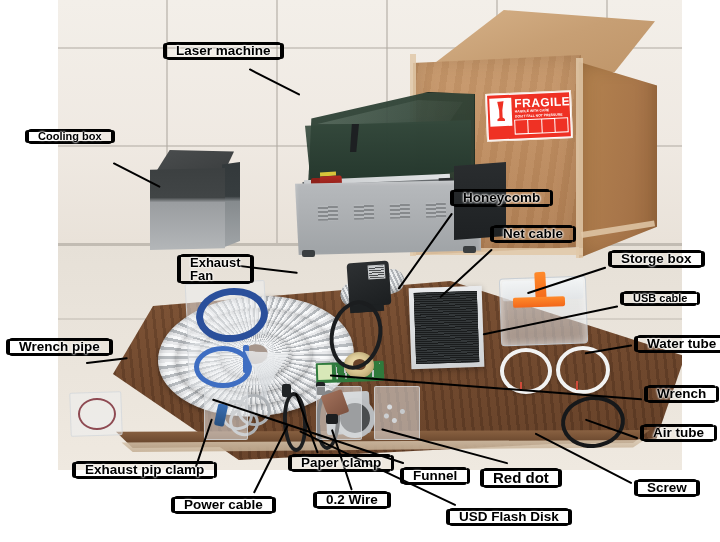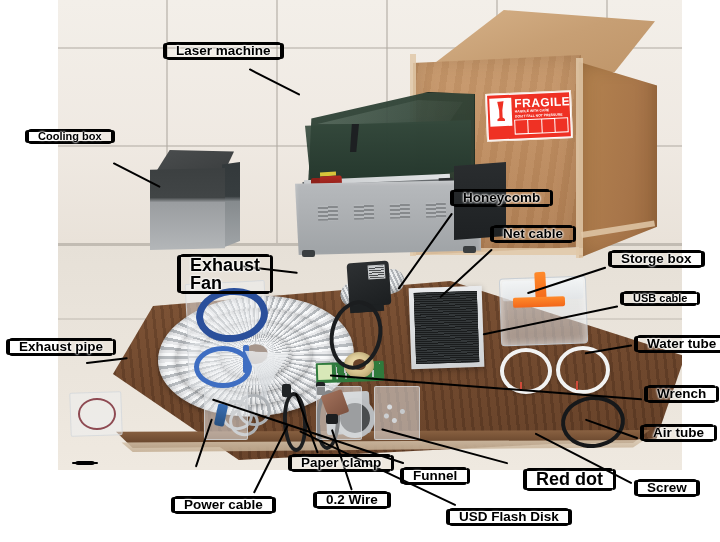--- a/index.html
+++ b/index.html
@@ -347,37 +347,37 @@
     <div style="position:absolute;left:322px;top:398px;width:32px;height:30px;
       background:radial-gradient(circle at 30% 30%,#d7dadd 2px,transparent 3px),
                  radial-gradient(circle at 70% 45%,#c6c9cc 2px,transparent 3px),
                  radial-gradient(circle at 45% 75%,#d2d5d8 2px,transparent 3px),
                  radial-gradient(circle at 20% 60%,#cbced1 2px,transparent 3px);"></div>
   </div>
 
   <div id="labels">
       <div class="lbl" style="left: 163px; top: 43px; font-size: 13.5px;"><span class="brk-l"></span><span class="cap">Laser machine</span><span class="brk-r"></span></div>
       <div class="lbl" style="left: 25px; top: 130px; font-size: 11px;"><span class="brk-l"></span><span class="cap">Cooling box</span><span class="brk-r"></span></div>
-      <div class="lbl two" style="left: 177px; top: 255px; font-size: 18px;"><span class="brk-l"></span><span class="cap">Exhaust
+      <div class="lbl two" style="left: 177px; top: 255px; font-size: 13px;"><span class="brk-l"></span><span class="cap">Exhaust
 Fan</span><span class="brk-r"></span></div>
-      <div class="lbl" style="left: 6px; top: 339px; font-size: 13.5px;"><span class="brk-l"></span><span class="cap">Exhaust pipe</span><span class="brk-r"></span></div>
+      <div class="lbl" style="left: 6px; top: 339px; font-size: 13.5px;"><span class="brk-l"></span><span class="cap">Wrench pipe</span><span class="brk-r"></span></div>
       <div class="lbl" style="left: 450px; top: 190px; font-size: 13.5px;"><span class="brk-l"></span><span class="cap">Honeycomb</span><span class="brk-r"></span></div>
       <div class="lbl" style="left: 490px; top: 226px; font-size: 13.5px;"><span class="brk-l"></span><span class="cap">Net cable</span><span class="brk-r"></span></div>
       <div class="lbl" style="left: 608px; top: 251px; font-size: 13.5px;"><span class="brk-l"></span><span class="cap">Storge box</span><span class="brk-r"></span></div>
       <div class="lbl" style="left: 620px; top: 292px; font-size: 11px;"><span class="brk-l"></span><span class="cap">USB cable</span><span class="brk-r"></span></div>
       <div class="lbl" style="left: 634px; top: 336px; font-size: 13.5px;"><span class="brk-l"></span><span class="cap">Water tube</span><span class="brk-r"></span></div>
       <div class="lbl" style="left: 644px; top: 386px; font-size: 13.5px;"><span class="brk-l"></span><span class="cap">Wrench</span><span class="brk-r"></span></div>
       <div class="lbl" style="left: 640px; top: 425px; font-size: 13.5px;"><span class="brk-l"></span><span class="cap">Air tube</span><span class="brk-r"></span></div>
       <div class="lbl" style="left: 634px; top: 480px; font-size: 13.5px; border-radius: 8px;"><span class="brk-l"></span><span class="cap">Screw</span><span class="brk-r"></span></div>
-      <div class="lbl" style="left: 72px; top: 462px; font-size: 13.5px;"><span class="brk-l"></span><span class="brk-r"></span></div>
+      <div class="lbl" style="left: 72px; top: 462px; font-size: 13.5px;"><span class="brk-l"></span><span class="cap">Exhaust pip clamp</span><span class="brk-r"></span></div>
       <div class="lbl" style="left: 171px; top: 497px; font-size: 13.5px;"><span class="brk-l"></span><span class="cap">Power cable</span><span class="brk-r"></span></div>
       <div class="lbl" style="left: 288px; top: 455px; font-size: 13.5px;"><span class="brk-l"></span><span class="cap">Paper clamp</span><span class="brk-r"></span></div>
       <div class="lbl" style="left: 313px; top: 492px; font-size: 13.5px;"><span class="brk-l"></span><span class="cap">0.2 Wire</span><span class="brk-r"></span></div>
       <div class="lbl" style="left: 400px; top: 468px; font-size: 13.5px;"><span class="brk-l"></span><span class="cap">Funnel</span><span class="brk-r"></span></div>
-      <div class="lbl" style="left: 523px; top: 469px; font-size: 18px;"><span class="brk-l"></span><span class="cap">Red dot</span><span class="brk-r"></span></div>
+      <div class="lbl" style="left: 480px; top: 469px; font-size: 15px;"><span class="brk-l"></span><span class="cap">Red dot</span><span class="brk-r"></span></div>
       <div class="lbl" style="left: 446px; top: 509px; font-size: 13.5px;"><span class="brk-l"></span><span class="cap">USD Flash Disk</span><span class="brk-r"></span></div>
     </div>
 <div class="leader" style="left: 249px; top: 68px; width: 57.2451px; transform: rotate(27.0127deg);"></div>
     <div class="leader" style="left: 113px; top: 162px; width: 52.7731px; transform: rotate(27.0506deg);"></div>
     <div class="leader" style="left: 240px; top: 265px; width: 58.4209px; transform: rotate(6.88172deg);"></div>
     <div class="leader" style="left: 86px; top: 362px; width: 42.2966px; transform: rotate(-6.78897deg);"></div>
     <div class="leader" style="left: 452px; top: 212px; width: 93.2309px; transform: rotate(125.395deg);"></div>
     <div class="leader" style="left: 492px; top: 248px; width: 70.7672px; transform: rotate(137.291deg);"></div>
     <div class="leader" style="left: 606px; top: 266px; width: 83.1685px; transform: rotate(161.783deg);"></div>
     <div class="leader" style="left: 618px; top: 305px; width: 137.873px; transform: rotate(168.283deg);"></div>

